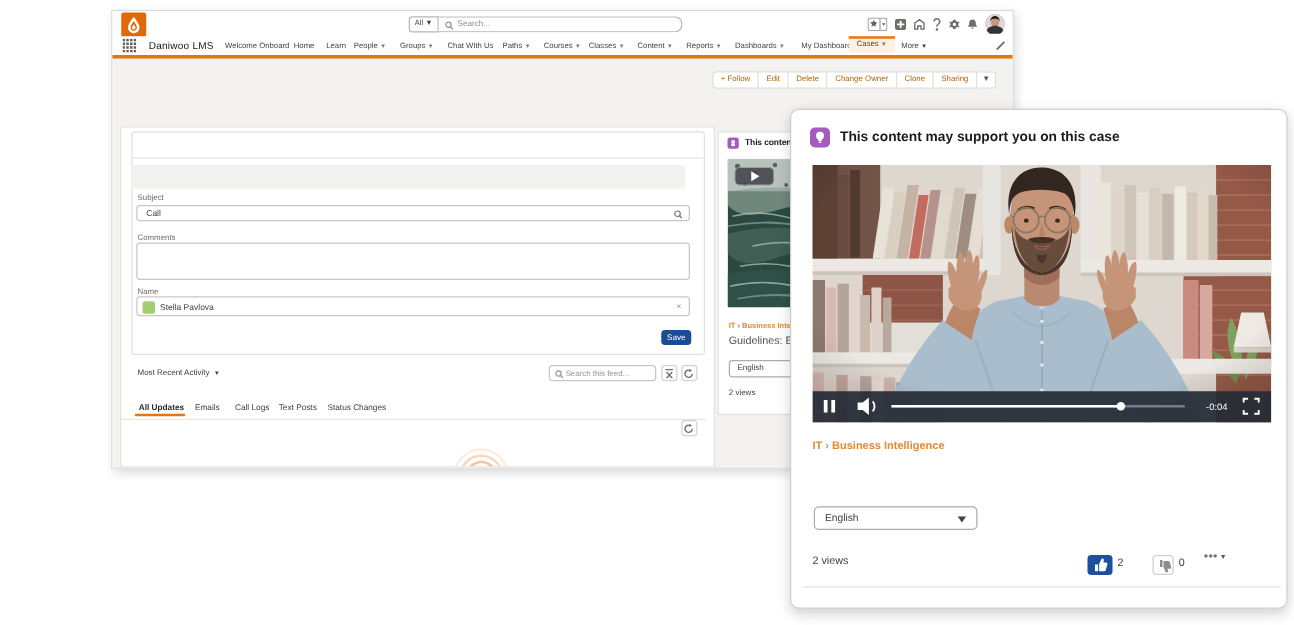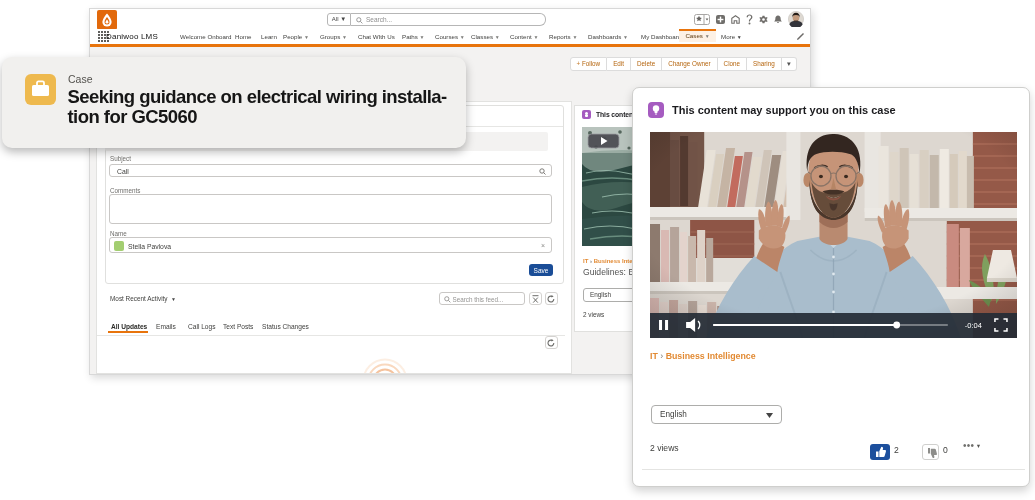--- a/index.html
+++ b/index.html
@@ -18,21 +18,21 @@
     font-size:6px; color:#444; line-height:11px; text-align:center; background:#fff;}
   #gsin { left:24px; top:0; width:195px; height:13px; border:1px solid #b6b6b6; border-left:none;
     border-radius:0 6px 6px 0; font-size:6.5px; color:#8e8e8e; line-height:11px; background:#fff; }
   #topicons { right:6px; top:3px; height:14px; display:flex; align-items:center; gap:6px; color:#706e6b; }
 
   
   #navrow { left:0; top:20px; width:100%; height:15px; background:#fff; }
   #orangebar { left:0; top:35px; width:100%; height:3px; background:#e8740c; }
   .nav { position:absolute; top:3.5px; font-size:6.2px; color:#3e3e3c; white-space:nowrap; }
   .cv { color:#7d7d7a; font-size:5px; }
-  #brand { position:absolute; left:16px; top:3px; font-size:8px; color:#121212; letter-spacing:.2px;}
+  #brand { position:absolute; left:29px; top:3px; font-size:8px; color:#121212; letter-spacing:.2px;}
   #casespill { left:589px; top:0px; width:37px; height:13px; background:#fdf1e5; border-top:2px solid #e8740c;
     font-size:6.2px; color:#5c3a10; text-align:center; line-height:10px; }
 
   
   #content { left:0; top:38px; width:720px; height:327px; background:#f3f2f1; overflow:hidden; }
 
   
   #actions { position:absolute; right:13px; top:10px; height:14px; display:flex; }
   .abtn { background:#fff; border:1px solid #dcdcdc; border-left:none; font-size:6.3px; color:#b5650e;
     line-height:12px; padding:0 6px; }
@@ -306,30 +306,20 @@
           </svg>
         </div>
         <span class="abs" style="left:8px;top:152px;font-size:6px;font-weight:bold;color:#e28a33">IT <span style="color:#777">›</span> Business Intelligence</span>
         <span class="abs" style="left:8px;top:161px;font-size:8.6px;color:#525252">Guidelines: Electrical wiring installation</span>
         <div class="abs" style="left:8px;top:182px;width:80px;height:14px;border:1px solid #adadab;border-radius:3px;font-size:6.4px;color:#3e3e3c;line-height:12px;padding-left:6px;background:#fff">English</div>
         <span class="abs" style="left:8px;top:205px;font-size:6.4px;color:#3e3e3c">2 views</span>
       </div>
     </div>
   </div>
 
-  <div id="tooltip" class="abs">
-    <div id="tticon" class="abs">
-      <svg width="31" height="31" viewBox="0 0 31 31">
-        <rect x="7" y="11" width="17" height="11" rx="1.6" fill="#fff"></rect>
-        <path d="M12 11 v-2.2 a1.4 1.4 0 0 1 1.4 -1.4 h4.2 a1.4 1.4 0 0 1 1.4 1.4 V11" fill="none" stroke="#fff" stroke-width="1.8"></path>
-      </svg>
-    </div>
-    <span id="ttkind" class="abs">Case</span>
-    <div id="tttitle" class="abs">Seeking guidance on electrical wiring installa-<br>tion for GC5060</div>
-  </div>
 
   <div id="popup" class="abs">
     <div id="picon" class="abs">
       <svg width="16" height="16" viewBox="0 0 16 16">
         <circle cx="8" cy="6.5" r="3.2" fill="#fff"></circle>
         <rect x="6.6" y="9" width="2.8" height="2" fill="#fff"></rect>
         <rect x="6.9" y="11.4" width="2.2" height="1" rx="0.5" fill="#fff"></rect>
       </svg>
     </div>
     <span id="ptitle" class="abs">This content may support you on this case</span>

